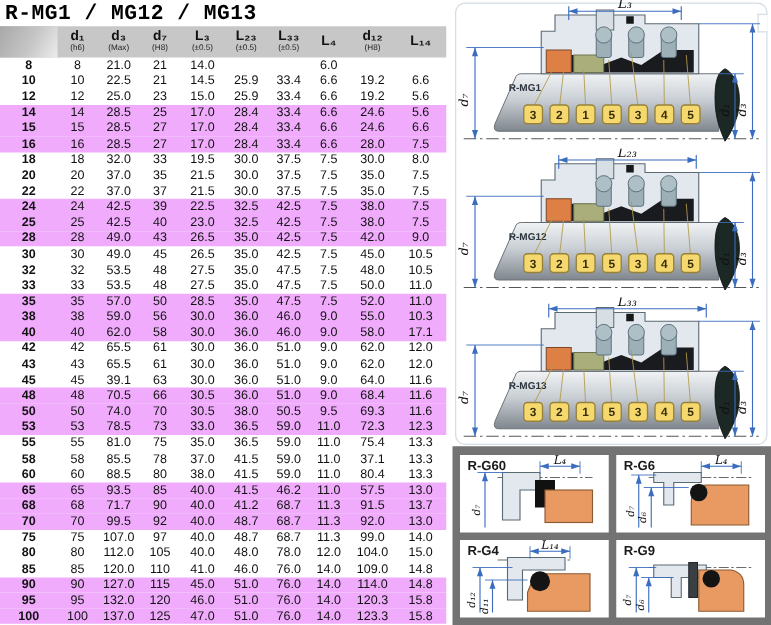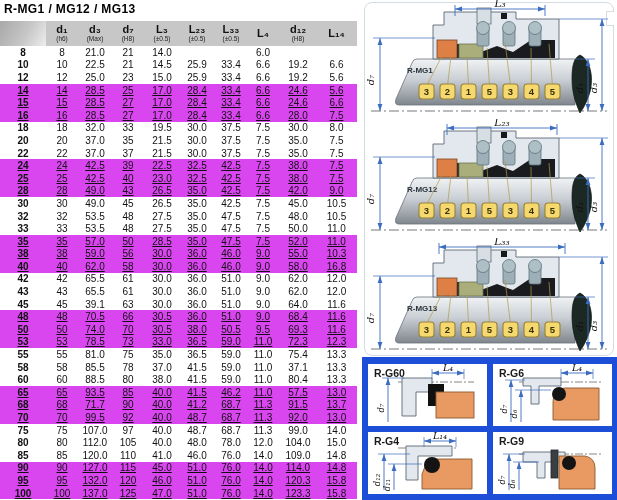--- a/index.html
+++ b/index.html
@@ -1,38 +1,38 @@
 <!DOCTYPE html>
 <html><head>
 <meta charset="utf-8">
 <style>
   html,body{margin:0;padding:0;background:#fff;}
   .page{position:relative;width:617px;height:500px;background:#fff;overflow:hidden;
         font-family:"Liberation Sans",sans-serif;color:#111;}
   
   .table-section{position:absolute;left:0;top:0;width:362px;height:500px;background:#fff;}
-  .page-title{position:absolute;left:4px;top:2px;font-size:12px;font-weight:bold;letter-spacing:.4px;color:#000;}
+  .page-title{position:absolute;left:4px;top:2px;font-size:17px;font-weight:bold;letter-spacing:.4px;color:#000;font-family:Liberation Mono, monospace;}
   .dim-table{position:absolute;left:0;top:21px;width:357px;}
   .trow,.thead{display:grid;grid-template-columns:46px 32px 34px 32px 36px 34px 34px 30px 40px 37px;}
   .thead{height:25px;background:#c7c7c7;}
   .hcell{display:flex;flex-direction:column;align-items:center;justify-content:center;line-height:1;}
   .hcell .hmain{font-size:11px;font-weight:bold;}
   .hcell .hsub{font-size:6.5px;color:#222;margin-top:1px;}
   .hcell.corner{background:linear-gradient(118deg,#a8a8a8 0%,#c6c6c6 55%,#ededed 100%);}
   .trow{height:12.6px;align-items:center;font-size:10px;}
-  .trow.band{background:#d946ef;text-decoration:underline;}
+  .trow.band{background:#f0abfc;}
   .tcell{text-align:center;white-space:nowrap;}
   .tcell.rowhead{font-weight:bold;}
   
   .diagram-section{position:absolute;left:362px;top:0;width:255px;height:500px;}
   .mg-frame{position:absolute;left:2px;top:2px;width:248px;height:352px;border:1px solid #d4dde3;border-radius:8px;}
   .frame-notch{position:absolute;right:-1px;top:8px;width:7px;height:13px;background:#fff;border:1px solid #d4dde3;border-right:none;}
   .mg-svg{position:absolute;left:1px;width:250px;height:119px;}
   .mg-svg.m0{top:0px;} .mg-svg.m1{top:119px;} .mg-svg.m2{top:238px;}
-  .g-grid{position:absolute;left:0px;top:357px;width:255px;height:143px;background:#1d4ed8;
+  .g-grid{position:absolute;left:0px;top:357px;width:255px;height:143px;background:#737373;
           display:grid;grid-template-columns:119px 119px;grid-template-rows:62px 62px;gap:6px;
           padding:7px 0 0 6px;box-sizing:border-box;}
   .g-panel{position:relative;background:#fff;}
   .g-title{position:absolute;left:6px;top:3px;font-size:10.5px;font-weight:bold;color:#1a1a1a;z-index:2;}
   .g-svg{position:absolute;left:0;top:0;width:119px;height:62px;}
 </style>
 </head>
 <body>
 
 <div class="page">
@@ -287,21 +287,21 @@
           <div class="trow band">
             <div class="tcell rowhead">40</div>
             <div class="tcell">40</div>
             <div class="tcell">62.0</div>
             <div class="tcell">58</div>
             <div class="tcell">30.0</div>
             <div class="tcell">36.0</div>
             <div class="tcell">46.0</div>
             <div class="tcell">9.0</div>
             <div class="tcell">58.0</div>
-            <div class="tcell">16.8</div>
+            <div class="tcell">17.1</div>
           </div>
           <div class="trow">
             <div class="tcell rowhead">42</div>
             <div class="tcell">42</div>
             <div class="tcell">65.5</div>
             <div class="tcell">61</div>
             <div class="tcell">30.0</div>
             <div class="tcell">36.0</div>
             <div class="tcell">51.0</div>
             <div class="tcell">9.0</div>

